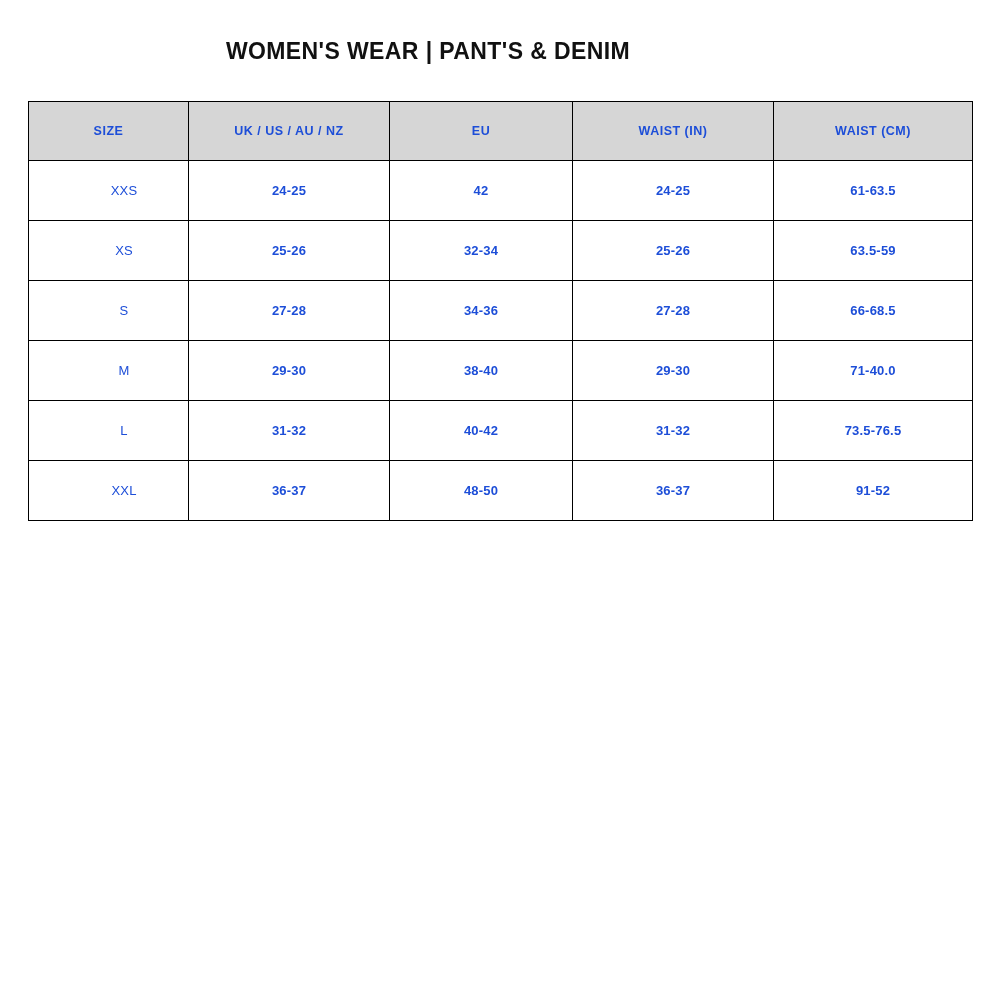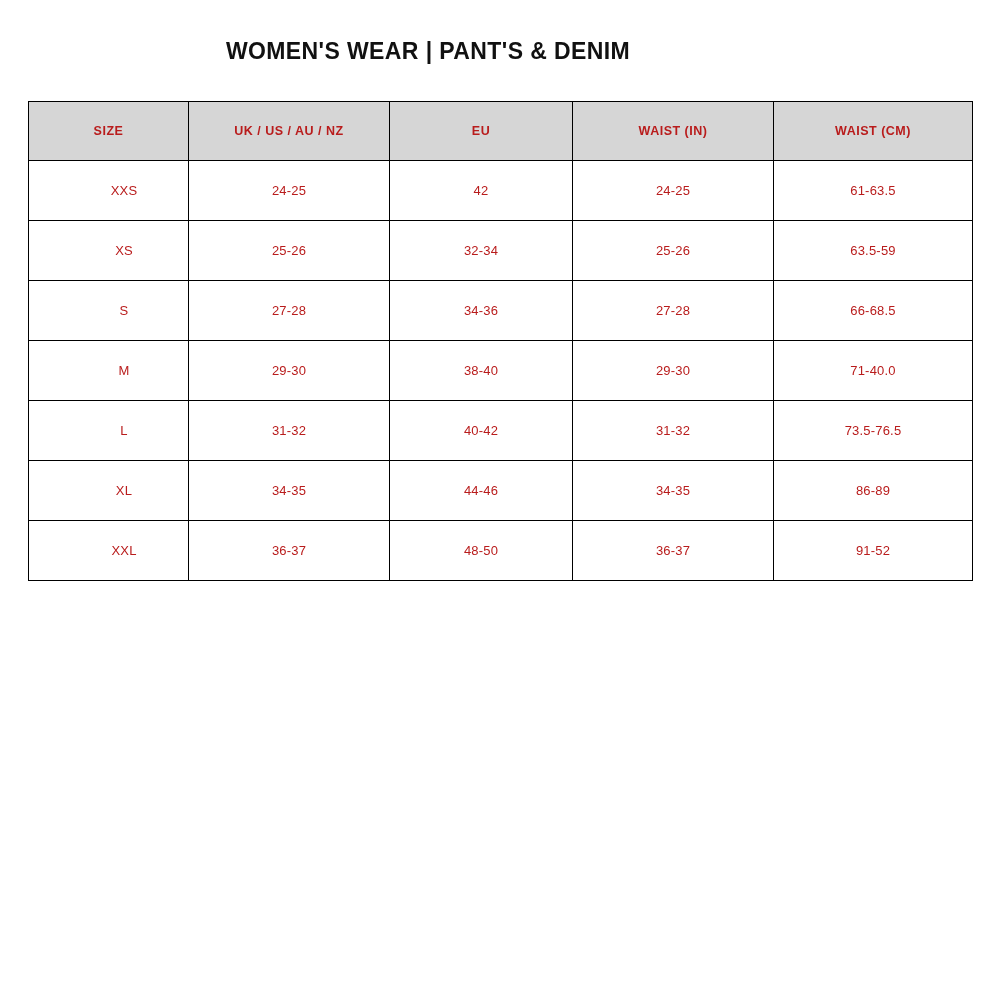--- a/index.html
+++ b/index.html
@@ -37,34 +37,34 @@
   table.size-chart {
     width: 944px;
     border-collapse: collapse;
     table-layout: fixed;
   }
   table.size-chart th,
   table.size-chart td {
     border: 1px solid #000000;
     text-align: center;
     vertical-align: middle;
-    color: #b91c1c;
+    color: #1d4ed8;
   }
   table.size-chart thead th {
     background: #d6d6d6;
     height: 56px;
     font-size: 12.5px;
     font-weight: 700;
     letter-spacing: 0.5px;
   }
   table.size-chart tbody td {
     background: #ffffff;
     height: 57px;
     font-size: 13px;
-    font-weight: 400;
+    font-weight: 700;
     letter-spacing: 0.2px;
   }
   table.size-chart tbody td.size-cell {
     font-weight: 400;
     padding-left: 32px;
   }
   col.c0 { width: 160px; }
   col.c1 { width: 201px; }
   col.c2 { width: 183px; }
   col.c3 { width: 201px; }
@@ -125,27 +125,20 @@
           <td>71-40.0</td>
         </tr>
         <tr>
           <td class="size-cell">L</td>
           <td>31-32</td>
           <td>40-42</td>
           <td>31-32</td>
           <td>73.5-76.5</td>
         </tr>
         <tr>
-          <td class="size-cell">XL</td>
-          <td>34-35</td>
-          <td>44-46</td>
-          <td>34-35</td>
-          <td>86-89</td>
-        </tr>
-        <tr>
           <td class="size-cell">XXL</td>
           <td>36-37</td>
           <td>48-50</td>
           <td>36-37</td>
           <td>91-52</td>
         </tr>
       </tbody>
     </table>
   </div>
 

